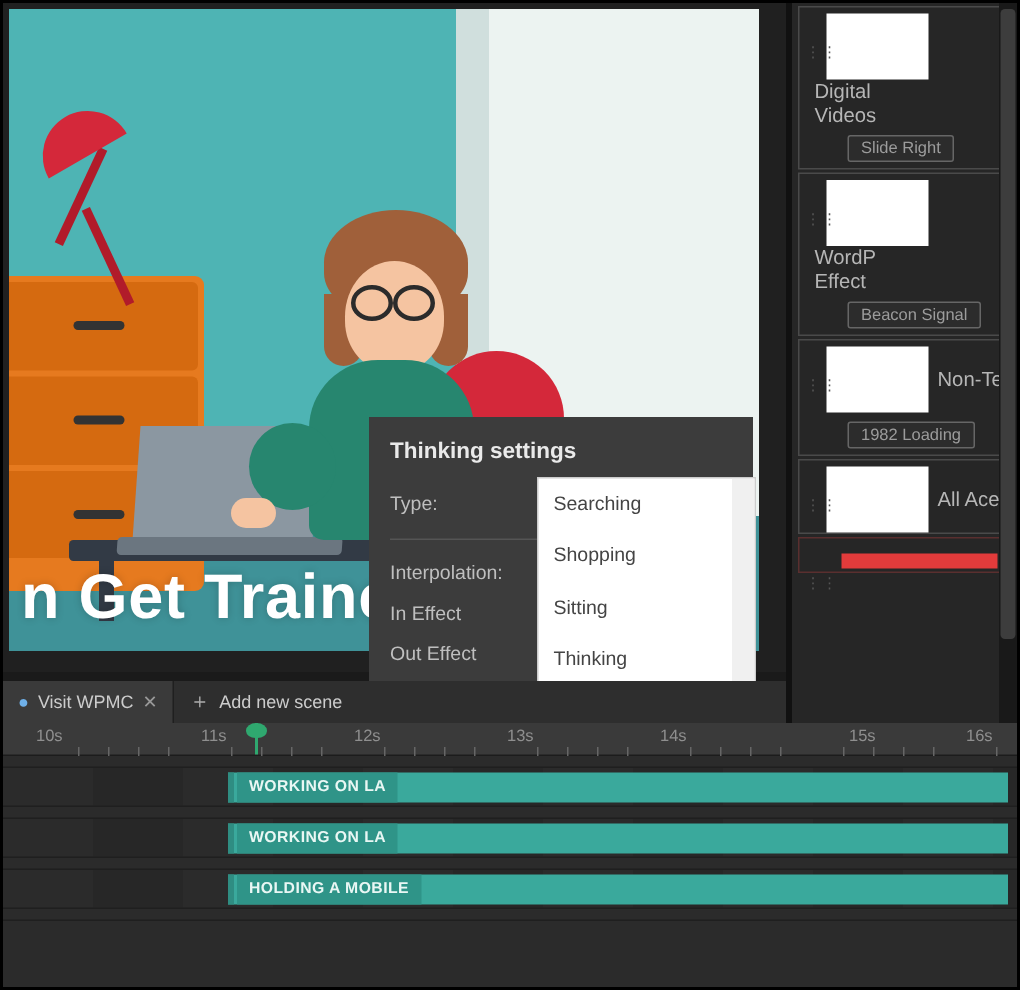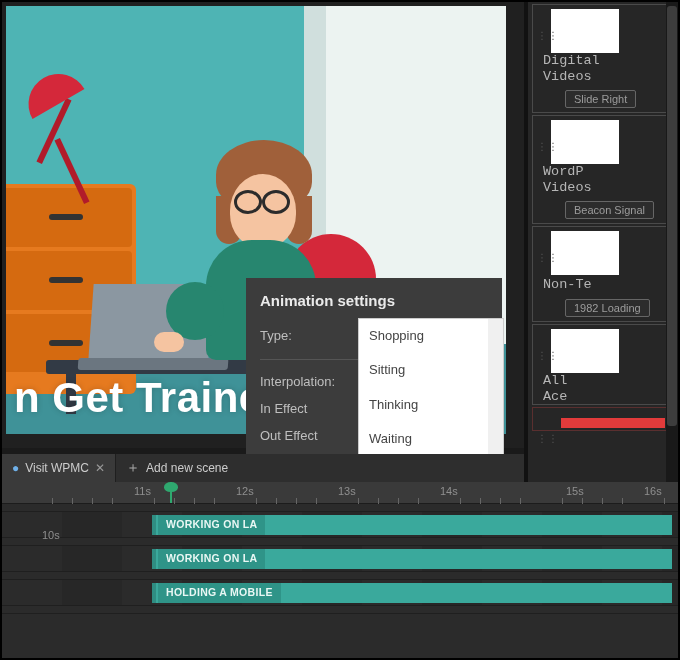--- a/index.html
+++ b/index.html
@@ -65,21 +65,21 @@
   .dd-thumb{position:absolute;right:1px;width:13px;background:#c4c4c4;border-radius:2px;}
   .cursor{position:absolute;width:20px;height:26px;pointer-events:none;}
   .cursor svg{width:100%;height:100%;}
   .anno{position:absolute;border:3px solid #d40000;border-radius:50%;pointer-events:none;}
 
   
   .layers{position:absolute;right:0;top:0;bottom:0;width:154px;background:#262626;border-left:4px solid #111;}
   .layer{border:1px solid #4a4a4a;margin:2px 4px 0 4px;padding:4px 4px 0 4px;position:relative;}
   .layer .grip{position:absolute;left:4px;top:28px;color:#555;font-size:10px;line-height:5px;letter-spacing:1px;}
   .layer .thumb{width:68px;height:44px;background:#fff;margin-left:14px;display:inline-block;vertical-align:middle;}
-  .layer .ltext{display:inline-block;vertical-align:middle;color:#b6b6b6;font-size:13.5px;line-height:1.15;margin-left:6px;max-width:54px;font-family:Liberation Mono, monospace;}
+  .layer .ltext{display:inline-block;vertical-align:middle;color:#b6b6b6;font-size:13.5px;line-height:1.15;margin-left:6px;max-width:54px;}
   .layer .tag{margin:6px 0 4px 28px;border:1px solid #666;color:#9c9c9c;font-size:11px;padding:2px 8px;display:inline-block;border-radius:2px;background:#2c2c2c;}
   .redbar{height:10px;background:#e23b3b;margin:6px 4px 2px 24px;}
   .ly-scroll{position:absolute;right:0;top:0;bottom:0;width:12px;background:#191919;}
   .ly-thumb{position:absolute;right:1px;top:4px;width:10px;height:64%;background:#3d3d3d;border-radius:3px;}
 
   
   .tabs{position:absolute;left:0;top:452px;width:522px;height:28px;background:#2e2e2e;display:flex;align-items:center;font-size:12px;color:#ccc;}
   .tab, .newtab{display:flex;align-items:center;height:100%;padding:0 10px;gap:6px;cursor:pointer;}
   .tab{background:#3a3a3a;border-right:1px solid #1f1f1f;}
   .plus{font-size:14px;color:#aaa;}
@@ -133,21 +133,21 @@
         <div class="glasses"></div>
         <div class="torso"></div>
         <div class="arm"></div>
         <div class="hand"></div>
       </div>
       <div class="overlay-text">n Get Traine</div>
     </div>
   </div>
 
   <div class="panel">
-    <h3>Animation settings</h3>
+    <h3>Thinking settings</h3>
     <div class="row">
       <span class="lab">Type:</span>
       <div class="select">
         <span>Working on lap...</span>
         <span class="tri"></span>
       </div>
     </div>
     <div class="sep"></div>
     <div class="row">
         <span class="lab">Interpolation:</span>
@@ -163,20 +163,21 @@
       <span class="trash">
         <svg viewBox="0 0 14 16">
             <path fill="#fff" d="M2 4h10l-1 11H3L2 4zm3-3h4l1 2H4l1-2zM1 3h12v1H1z"></path>
           </svg>
       </span>
     </button>
   </div>
 
   <div class="dropdown">
     <div id="dd-opts">
+        <div class="opt">Searching</div>
         <div class="opt">Shopping</div>
         <div class="opt">Sitting</div>
         <div class="opt">Thinking</div>
         <div class="opt">Waiting</div>
         <div class="opt">Walking</div>
         <div class="opt">Walking with briefcase</div>
         <div class="opt sel">Working on laptop</div>
         <div class="opt cut">Yoga</div>
       </div>
     <div class="dd-scroll">
@@ -187,21 +188,21 @@
   <div class="cursor" style="left:436px;top:612px">
     <svg viewBox="0 0 20 26">
         <path fill="#000" d="M4 1l0 16 3-3 3 6 3-1-3-6 5 0z"></path>
         <path fill="#fff" d="M5 3l0 11 2-2 3 6 1 0-3-6 4 0z"></path>
       </svg>
   </div>
 
   <div class="layers">
     <div id="layer-list">
         <div class="layer"><div class="grip">⋮⋮</div><span class="thumb"></span><span class="ltext">Digital Videos</span><div><span class="tag">Slide Right</span></div></div>
-        <div class="layer"><div class="grip">⋮⋮</div><span class="thumb"></span><span class="ltext">WordP Videos</span><div><span class="tag">Beacon Signal</span></div></div>
+        <div class="layer"><div class="grip">⋮⋮</div><span class="thumb"></span><span class="ltext">WordP Effect</span><div><span class="tag">Beacon Signal</span></div></div>
         <div class="layer"><div class="grip">⋮⋮</div><span class="thumb"></span><span class="ltext">Non-Te</span><div><span class="tag">1982 Loading</span></div></div>
         <div class="layer"><div class="grip">⋮⋮</div><span class="thumb"></span><span class="ltext">All Ace</span></div>
       </div>
     <div class="layer" style="border-color:#5a2f2f">
       <div class="grip">⋮⋮</div>
       <div class="redbar"></div>
     </div>
     <div class="ly-scroll">
         <div class="ly-thumb"></div>
       </div>
@@ -215,21 +216,21 @@
     </div>
     <div class="newtab">
       <span class="plus">＋</span>
       <span>Add new scene</span>
     </div>
   </div>
 
   <div class="timeline">
     <div class="ruler">
       <div id="ruler-ticks">
-          <span class="tick" style="left: 40px; margin-top: 44px;">10s</span>
+          <span class="tick" style="left: 22px;">10s</span>
           <div class="mark" style="left: 50px;"></div>
           <div class="mark" style="left: 70px;"></div>
           <div class="mark" style="left: 90px;"></div>
           <div class="mark" style="left: 110px;"></div>
           <span class="tick" style="left: 132px;">11s</span>
           <div class="mark" style="left: 152px;"></div>
           <div class="mark" style="left: 172px;"></div>
           <div class="mark" style="left: 192px;"></div>
           <div class="mark" style="left: 212px;"></div>
           <span class="tick" style="left: 234px;">12s</span>

